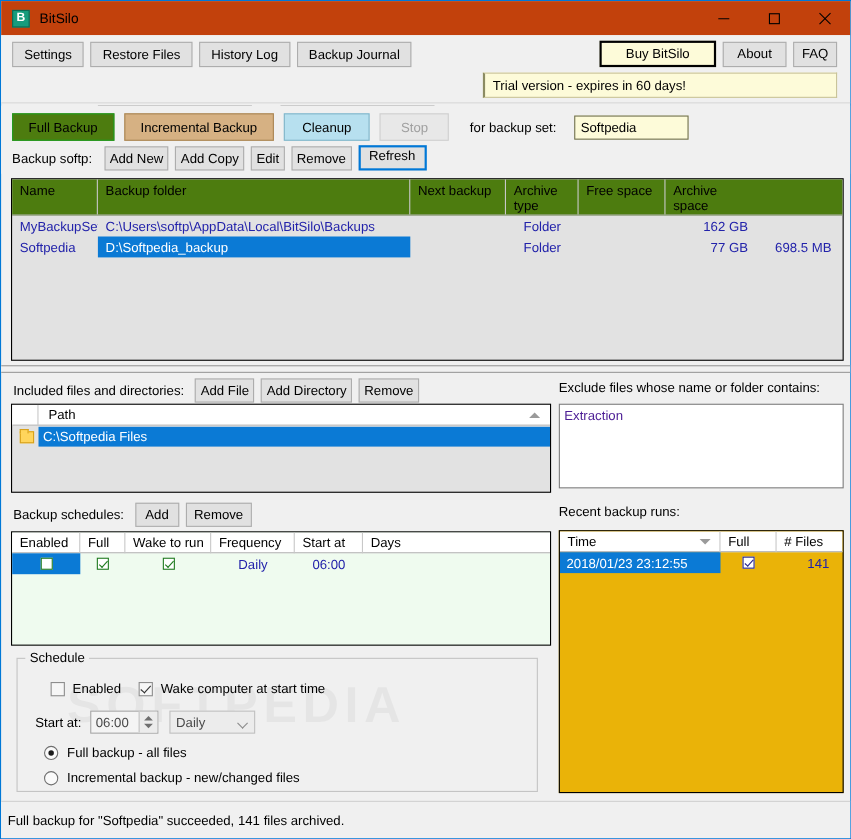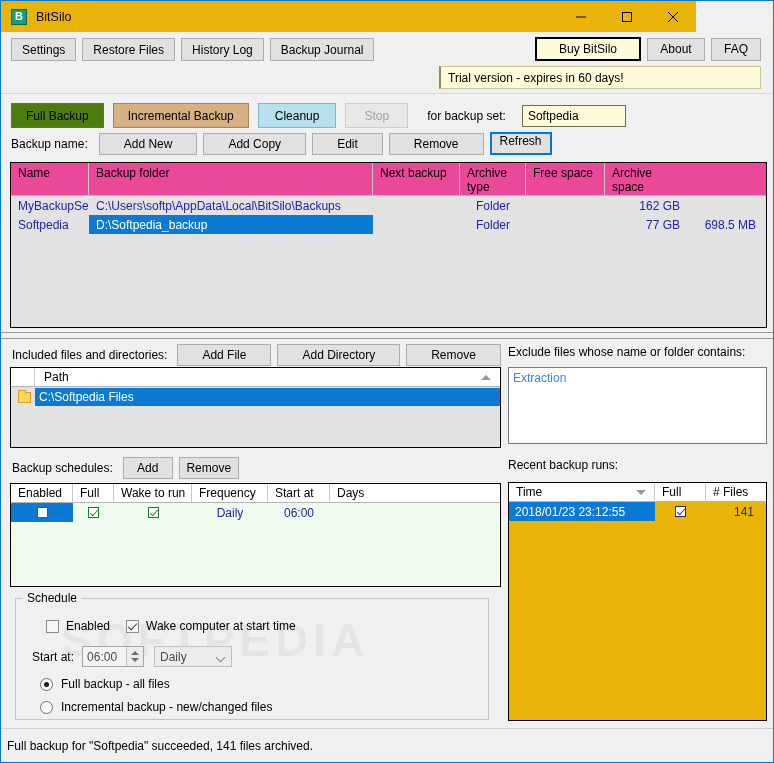--- a/index.html
+++ b/index.html
@@ -16,22 +16,22 @@
   .window {
     position: relative;
     width: 774px; height: 763px;
     border: 1px solid #0078d7;
     background: #f0f0f0;
     overflow: hidden;
   }
 
   
   .titlebar {
-    position: absolute; left: 0; top: 0; width: 695px; height: 31px;
-    background: #eab308;
+    position: absolute; left: 0; top: 0; width: 772px; height: 31px;
+    background: #c2410c;
     display: flex; align-items: center;
   }
   .app-icon {
     width: 16px; height: 16px; margin-left: 10px; margin-right: 9px;
     background: #179c7c;
     border: 1px solid #0c6a54;
     position: relative;
     flex: 0 0 auto;
   }
   .app-icon::after {
@@ -60,21 +60,21 @@
     background: #f0f0f0;
     border-bottom: 1px solid #d8d8d8;
   }
   .btn {
     background: #e1e1e1;
     border: 1px solid #adadad;
     font-family: "Liberation Sans", sans-serif;
     font-size: 12px;
     color: #000;
     height: 22px;
-    padding: 0 24px;
+    padding: 0 4px;
     display: inline-flex; align-items: center; justify-content: center;
     white-space: nowrap;
     line-height: 1;
   }
   .btn.disabled { color: #a0a0a0; border-color: #cfcfcf; background: #e8e8e8; }
 
   .row-tabs { position: absolute; left: 10px; top: 6px; display: flex; gap: 6px; }
   .row-tabs .btn { height: 23px; padding: 0 10px; }
 
   .nextbackup-row {
@@ -155,21 +155,21 @@
   
   .sets-panel {
     position: absolute; left: 9px; top: 161px;
     width: 757px; height: 166px;
     border: 1px solid #000;
     background: #e2e2e2;
     overflow: hidden;
   }
   .sets-head {
     display: flex; height: 33px;
-    background: #ec4899;
+    background: #4d7c0f;
     border-bottom: 1px solid #b5b5b5;
   }
   .sets-head .hcell {
     border-right: 1px solid #c8c8c8;
     padding: 3px 0 0 7px;
     font-size: 12px; line-height: 14px;
     color: #000;
     overflow: hidden;
   }
   .sets-head .hcell:last-child { border-right: none; }
@@ -240,21 +240,21 @@
 
   
   .exc-label { position: absolute; left: 507px; top: 344px; font-size: 12px; }
   .exc-box {
     position: absolute; left: 507px; top: 366px;
     width: 259px; height: 77px;
     background: #ffffff;
     border: 1px solid #7a7a7a;
     padding: 3px 4px;
     font-size: 12px;
-    color: #3b82f6;
+    color: #4c1d95;
   }
 
   
   .sch-label-row { position: absolute; left: 11px; top: 456px; display: flex; align-items: center; gap: 6px; }
   .sch-label-row .lbl { margin-right: 4px; }
   .btn-add { width: 40px; }
   .btn-remove { width: 60px; }
 
   .sch-panel {
     position: absolute; left: 9px; top: 482px;
@@ -435,21 +435,21 @@
   <div class="actions">
     <div class="act-row1">
       <div class="btn btn-full">Full Backup</div>
       <div class="btn btn-incr">Incremental Backup</div>
       <div class="btn btn-clean">Cleanup</div>
       <div class="btn btn-stop disabled">Stop</div>
       <span class="for-set">for backup set:</span>
       <div class="set-field">Softpedia</div>
     </div>
     <div class="act-row2">
-      <span class="lbl">Backup name:</span>
+      <span class="lbl">Backup softp:</span>
       <div class="btn">Add New</div>
       <div class="btn">Add Copy</div>
       <div class="btn">Edit</div>
       <div class="btn">Remove</div>
       <div class="btn-refresh">Refresh</div>
     </div>
   </div>
 
   <div class="sets-panel">
     <div class="sets-head">

